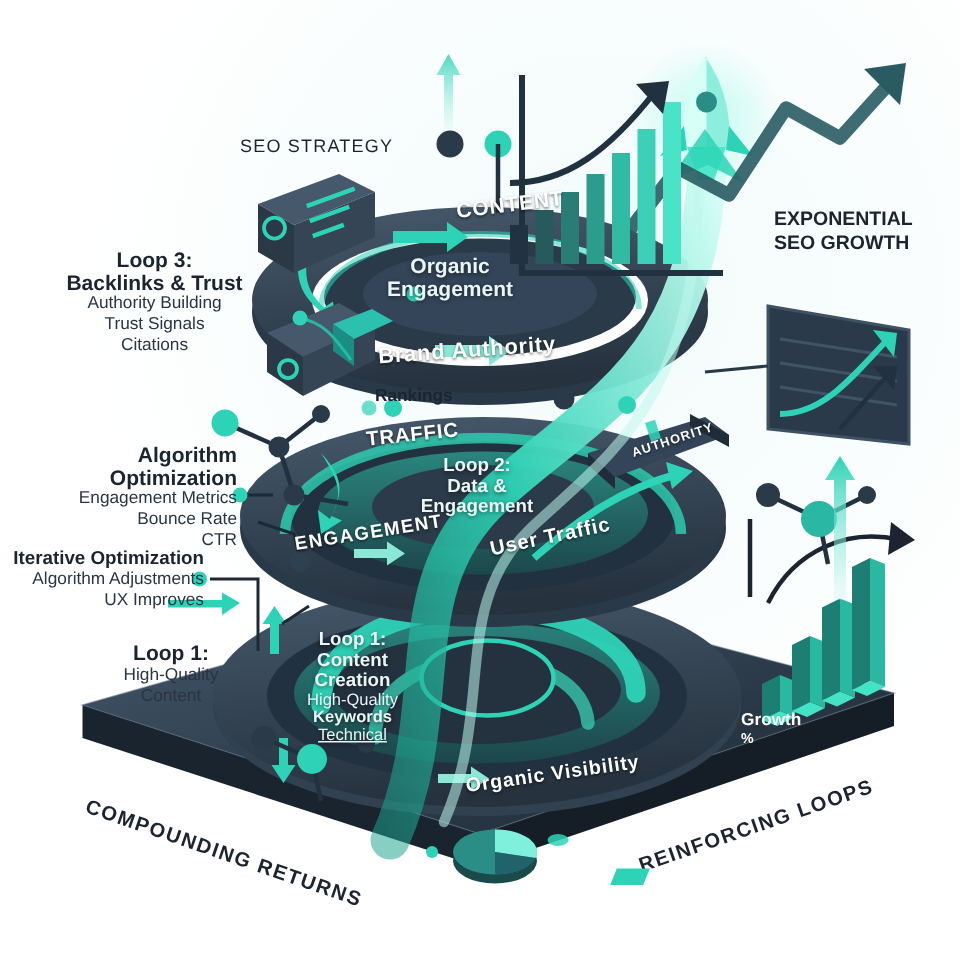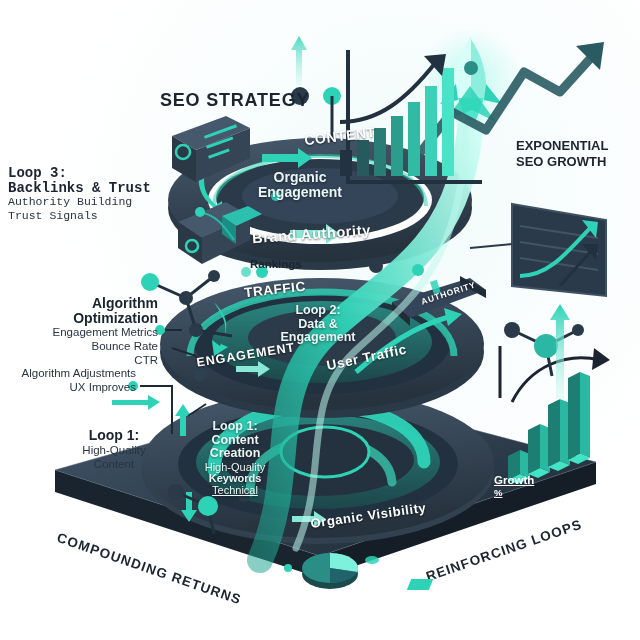--- a/index.html
+++ b/index.html
@@ -2,29 +2,29 @@
 <html><head>
 <meta charset="utf-8">
 <style>
   html,body{margin:0;padding:0;background:#ffffff;}
   body{width:640px;height:640px;overflow:hidden;font-family:"Liberation Sans",sans-serif;}
   #stage{position:relative;width:640px;height:640px;background:
       radial-gradient(circle at 62% 30%, #f2fbfb 0%, #ffffff 58%);
       overflow:hidden;}
   svg{position:absolute;left:0;top:0;}
   .txt{position:absolute;color:#1b2430;}
-  .title{font-size:18px;font-weight:bold;letter-spacing:.8px;}
+  .title{font-size:12px;font-weight:normal;letter-spacing:.8px;}
   .loop-h{font-size:14px;font-weight:bold;line-height:1.05;}
   .loop-s{font-size:11.5px;line-height:1.22;color:#2a3442;}
   .band{position:absolute;color:#ffffff;font-weight:bold;letter-spacing:.6px;
         text-shadow:0 1px 2px rgba(0,0,0,.55);}
   .center-lab{position:absolute;color:#eaf6f6;font-weight:bold;text-align:center;
         line-height:1.08;text-shadow:0 1px 3px rgba(0,0,0,.5);}
   .base-lab{position:absolute;font-weight:bold;color:#1b2430;letter-spacing:1.1px;}
-  .small-white{position:absolute;color:#ffffff;font-weight:bold;text-decoration:underline;}
+  .small-white{position:absolute;color:#ffffff;font-weight:bold;}
 </style>
 </head>
 <body>
 
 <div id="stage">
 
   <svg width="640" height="640" viewBox="0 0 640 640">
     <defs>
       <linearGradient id="gTeal" x1="0" y1="1" x2="1" y2="0">
         <stop offset="0" stop-color="#0f7f72"></stop>
@@ -257,36 +257,38 @@
     </g>
   </svg>
 
   <div class="txt title" style="left:160px;top:90px;">SEO STRATEGY</div>
 
   <div class="txt" style="left:516px;top:118px;font-size:13px;font-weight:bold;line-height:1.25;margin-top:20px;">
     <div>EXPONENTIAL</div>
     <div>SEO GROWTH</div>
   </div>
 
-  <div class="txt" style="left:8px;top:166px;width:190px;text-align:left;font-family:Liberation Mono, monospace;">
+  <div class="txt" style="left:8px;top:166px;width:190px;text-align:center;">
     <div class="loop-h">Loop 3:</div>
     <div class="loop-h">Backlinks &amp; Trust</div>
     <div class="loop-s">Authority Building</div>
     <div class="loop-s">Trust Signals</div>
+    <div class="loop-s">Citations</div>
   </div>
 
   <div class="txt" style="left:10px;top:296px;width:148px;text-align:right;">
     <div class="loop-h">Algorithm</div>
     <div class="loop-h">Optimization</div>
     <div class="loop-s">Engagement Metrics</div>
     <div class="loop-s">Bounce Rate</div>
     <div class="loop-s">CTR</div>
   </div>
 
   <div class="txt" style="left:0px;top:366px;width:136px;text-align:right;">
+    <div class="loop-h" style="font-size:12.5px;">Iterative Optimization</div>
     <div class="loop-s">Algorithm Adjustments</div>
     <div class="loop-s">UX Improves</div>
   </div>
 
   <div class="txt" style="left:56px;top:428px;width:116px;text-align:center;">
     <div class="loop-h">Loop 1:</div>
     <div class="loop-s">High-Quality</div>
     <div class="loop-s">Content</div>
   </div>
 

